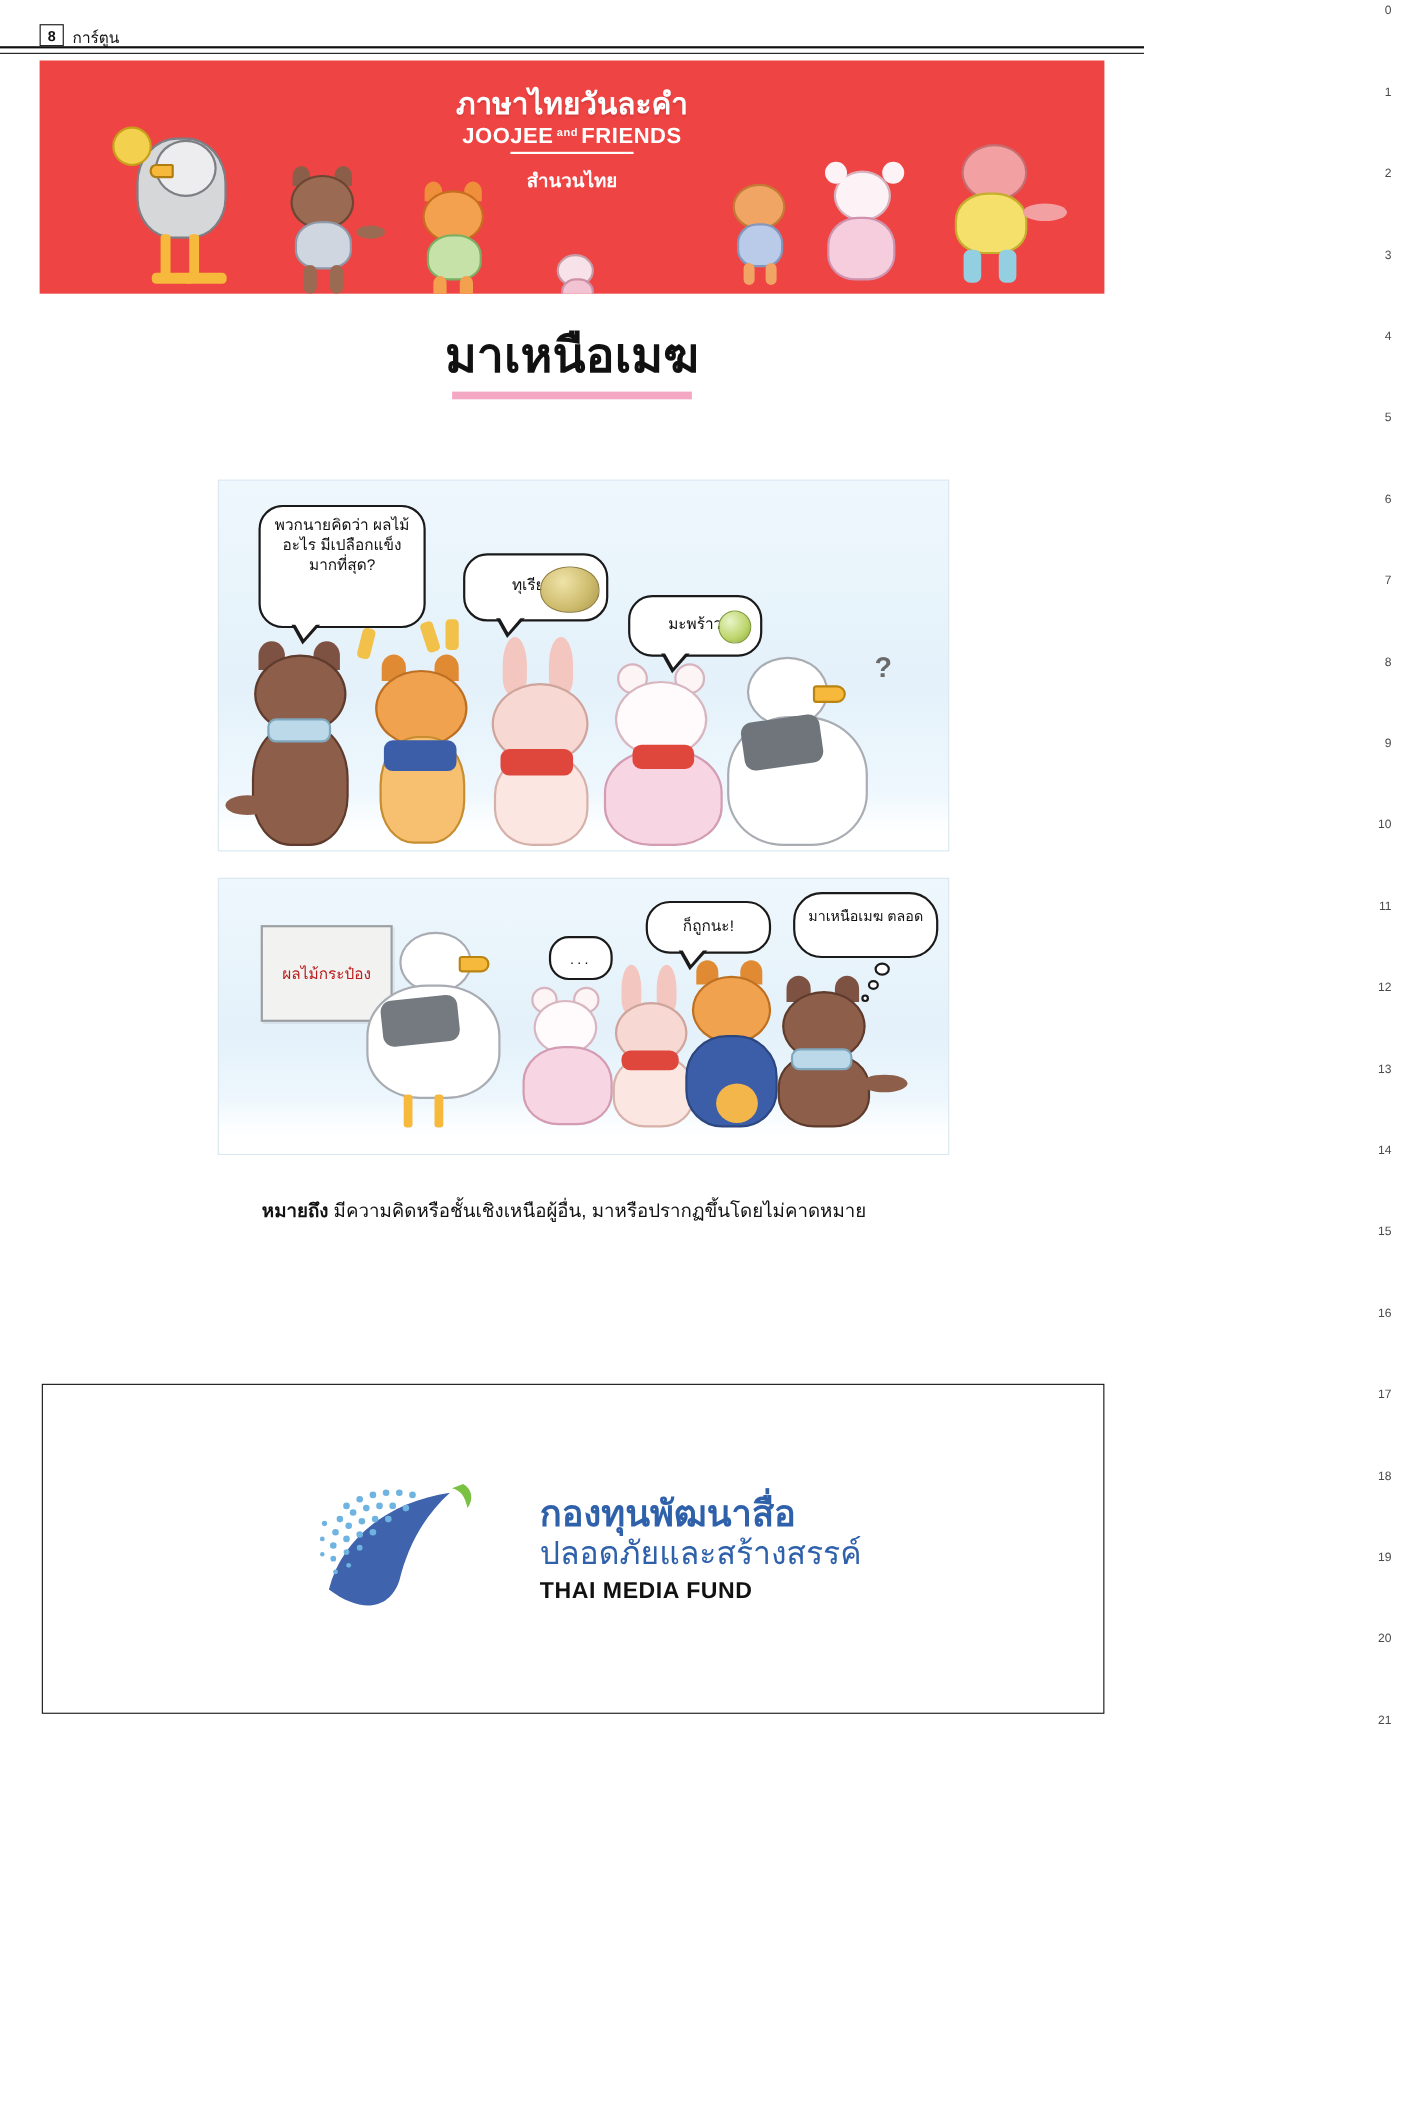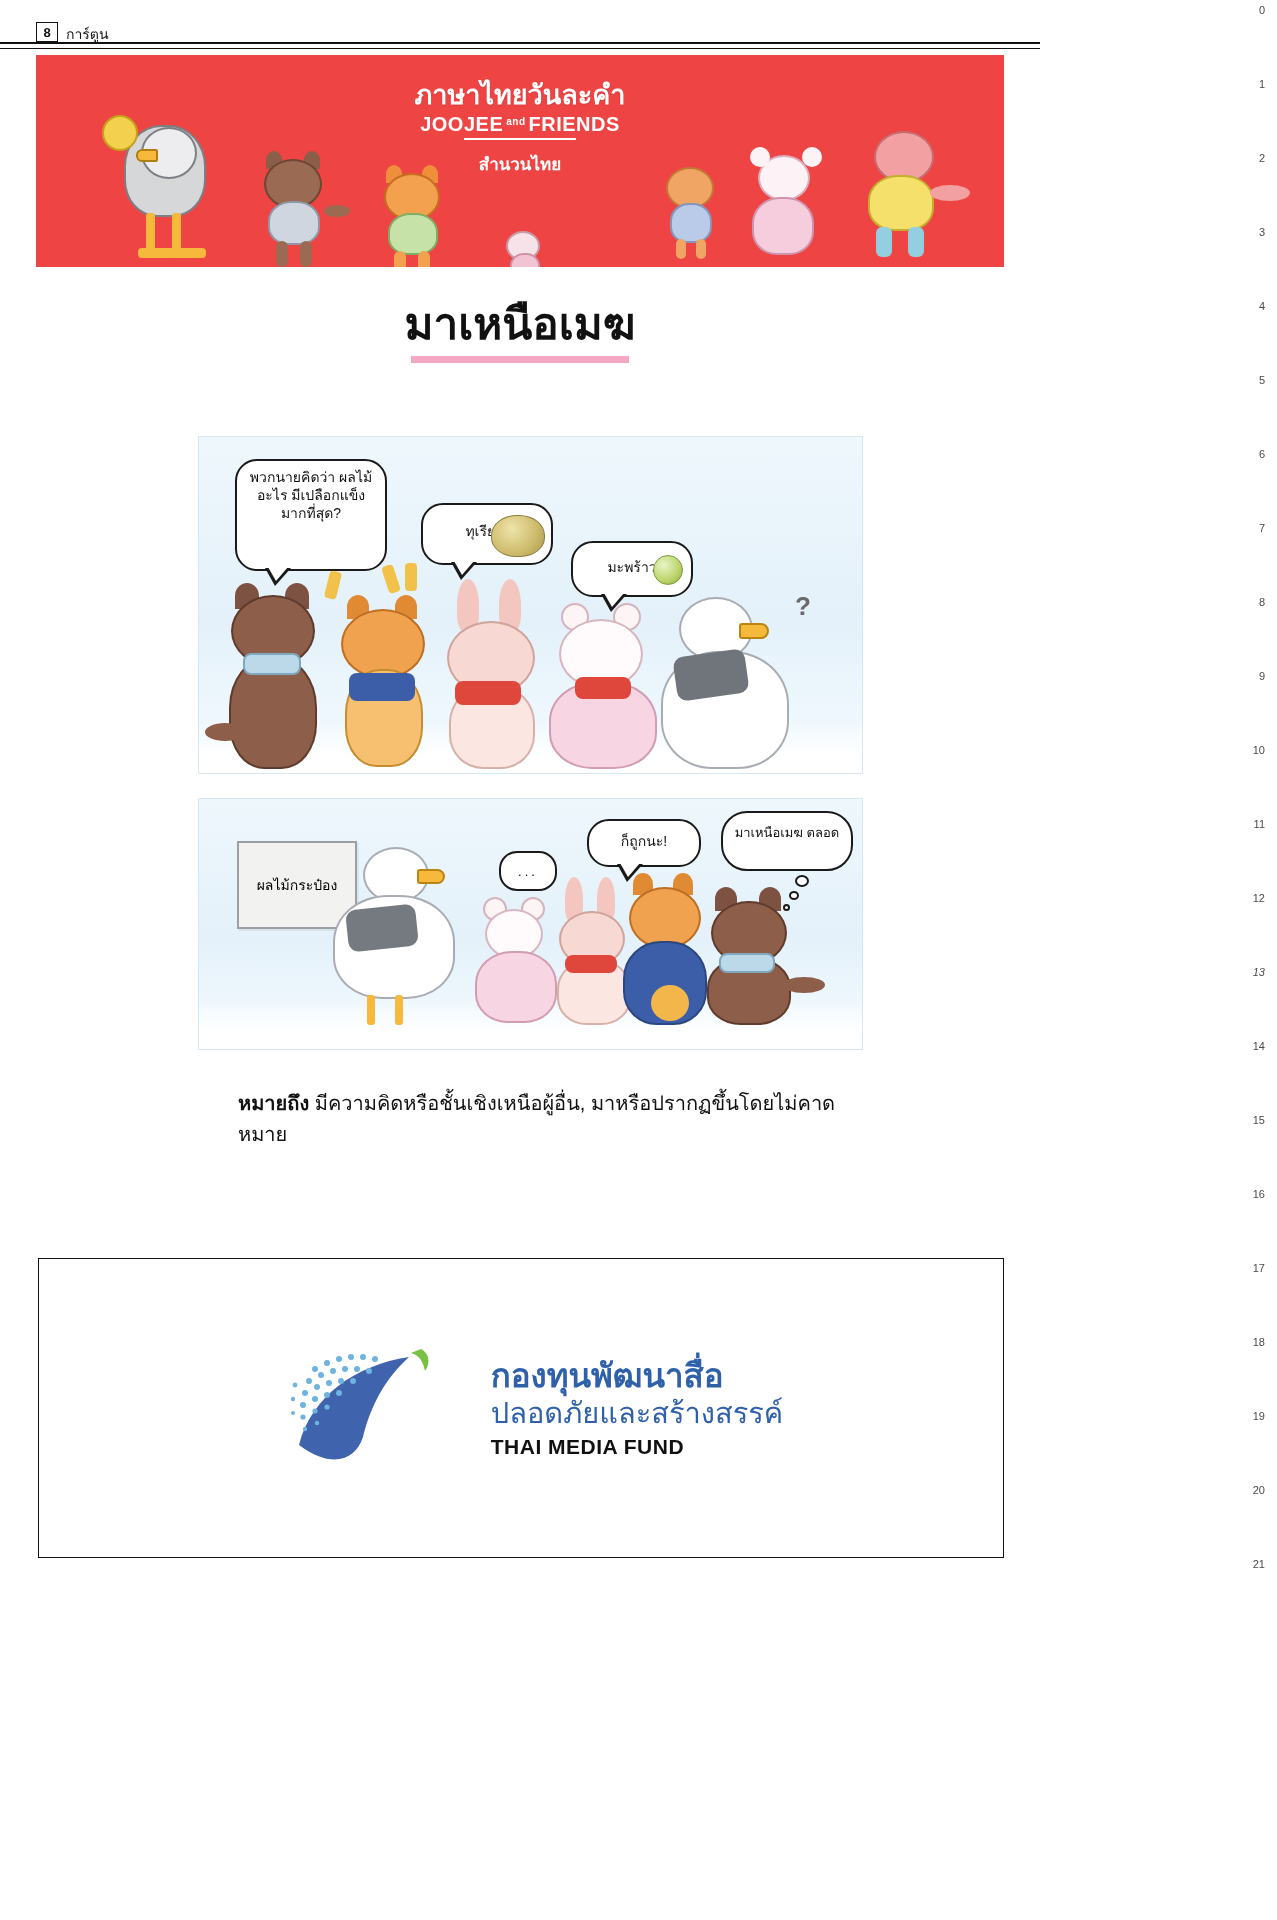--- a/index.html
+++ b/index.html
@@ -236,21 +236,21 @@
     color: #6a6a6a;
     font-weight: 700;
   }
   .qmark-sm { font-size: 20px; }
 
   .sign {
     position:absolute;
     background: #f2f2f0;
     border: 2px solid #9aa0a4;
     display:flex; align-items:center; justify-content:center;
-    font-size: 14px; color:#000000;
+    font-size: 14px; color:#b91c1c;
     box-shadow: 2px 2px 0 rgba(0,0,0,.06);
     text-align: right;
   }
 
   .coconut {
     position:absolute;
     width: 30px; height: 30px;
     border-radius: 50%;
     background: radial-gradient(circle at 35% 32%, #e8f5c8, #bcd46a 60%, #8aa63f);
     border: 1px solid #7d9a38;
@@ -261,21 +261,21 @@
     border-radius: 48% 48% 46% 46%;
     background: radial-gradient(circle at 38% 32%, #efe3a8, #cdbb6c 60%, #a8954b);
     border: 1px solid #8d7c3c;
   }
 
   
   #meaning {
     position: absolute;
     left: 238px; top: 1088px;
     width: 600px;
-    font-size: 20px;
+    font-size: 17px;
     color: #111;
     line-height: 1.55;
   }
   #meaning .lead { font-weight: 700; }
 
   
   #sponsor {
     position: absolute;
     left: 38px; top: 1258px;
     width: 966px; height: 300px;
@@ -565,21 +565,21 @@
   <div class="tick" style="top:226px;">3</div>
   <div class="tick" style="top:300px;">4</div>
   <div class="tick" style="top:374px;">5</div>
   <div class="tick" style="top:448px;">6</div>
   <div class="tick" style="top:522px;">7</div>
   <div class="tick" style="top:596px;">8</div>
   <div class="tick" style="top:670px;">9</div>
   <div class="tick" style="top:744px;">10</div>
   <div class="tick" style="top:818px;">11</div>
   <div class="tick" style="top:892px;">12</div>
-  <div class="tick" style="top:966px;font-style:italic;">13</div>
+  <div class="tick" style="top:966px;">13</div>
   <div class="tick" style="top:1040px;">14</div>
   <div class="tick" style="top:1114px;">15</div>
   <div class="tick" style="top:1188px;">16</div>
   <div class="tick" style="top:1262px;">17</div>
   <div class="tick" style="top:1336px;">18</div>
   <div class="tick" style="top:1410px;">19</div>
   <div class="tick" style="top:1484px;">20</div>
   <div class="tick" style="top:1558px;">21</div>
 </div>
 

